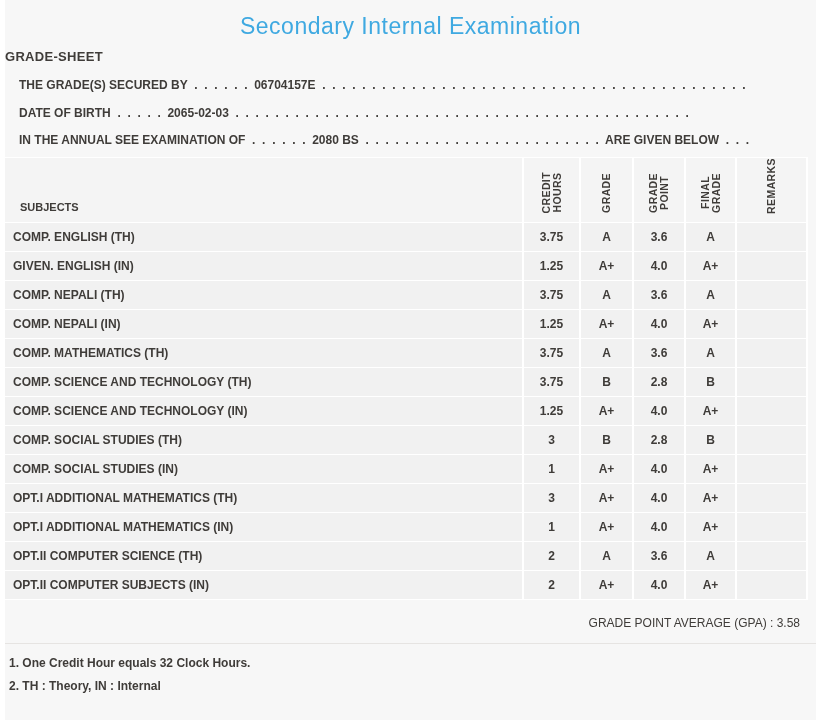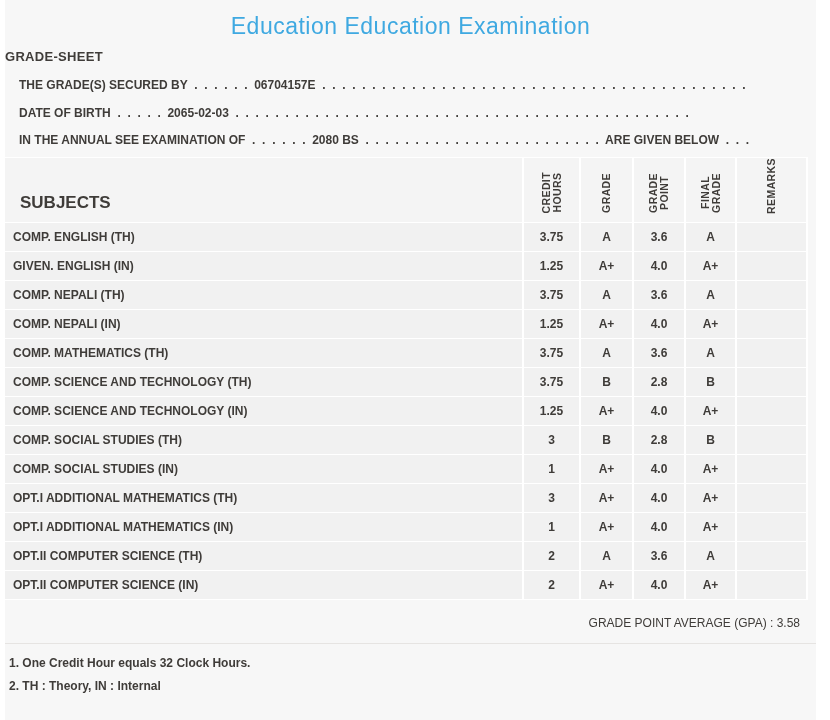--- a/index.html
+++ b/index.html
@@ -65,21 +65,21 @@
     background: #f4f4f4;
     border-top: 1px solid #ffffff;
     vertical-align: bottom;
     text-align: center;
     overflow: visible;
   }
   .grade-table thead th.subject-head {
     text-align: left;
     padding-left: 15px;
     padding-bottom: 9px;
-    font-size: 17px;
+    font-size: 11px;
   }
   .rot {
     display: inline-block;
     writing-mode: vertical-rl;
     transform: rotate(180deg);
     white-space: pre-line;
     font-size: 10.5px;
     line-height: 11px;
     letter-spacing: 0.4px;
     padding-top: 3px; 
@@ -116,21 +116,21 @@
     font-weight: bold;
     height: 23px;
     line-height: 23px;
   }
 </style>
 </head>
 <body>
 
 <div class="sheet">
 
-  <h1 class="page-title" style="color: rgb(63, 169, 225);">Education Education Examination</h1>
+  <h1 class="page-title" style="color: rgb(63, 169, 225);">Secondary Internal Examination</h1>
   <div class="sheet-subtitle">GRADE-SHEET</div>
 
   <div class="info-lines">
     <div class="info-line">THE GRADE(S) SECURED BY  .  .  .  .  .  .  06704157E  .  .  .  .  .  .  .  .  .  .  .  .  .  .  .  .  .  .  .  .  .  .  .  .  .  .  .  .  .  .  .  .  .  .  .  .  .  .  .  .  .  .  .</div>
     <div class="info-line">DATE OF BIRTH  .  .  .  .  .  2065-02-03  .  .  .  .  .  .  .  .  .  .  .  .  .  .  .  .  .  .  .  .  .  .  .  .  .  .  .  .  .  .  .  .  .  .  .  .  .  .  .  .  .  .  .  .  .  .</div>
     <div class="info-line">IN THE ANNUAL SEE EXAMINATION OF  .  .  .  .  .  .  2080 BS  .  .  .  .  .  .  .  .  .  .  .  .  .  .  .  .  .  .  .  .  .  .  .  .  ARE GIVEN BELOW  .  .  .</div>
   </div>
 
   <table class="grade-table">
     <colgroup>
@@ -245,21 +245,21 @@
         </tr>
         <tr>
           <td class="subject">OPT.II COMPUTER SCIENCE (TH)</td>
           <td>2</td>
           <td>A</td>
           <td>3.6</td>
           <td>A</td>
           <td></td>
         </tr>
         <tr>
-          <td class="subject">OPT.II COMPUTER SCIENCE (IN)</td>
+          <td class="subject">OPT.II COMPUTER SUBJECTS (IN)</td>
           <td>2</td>
           <td>A+</td>
           <td>4.0</td>
           <td>A+</td>
           <td></td>
         </tr>
       </tbody>
   </table>
 
   <div class="gpa-line">GRADE POINT AVERAGE (GPA) : 3.58</div>

